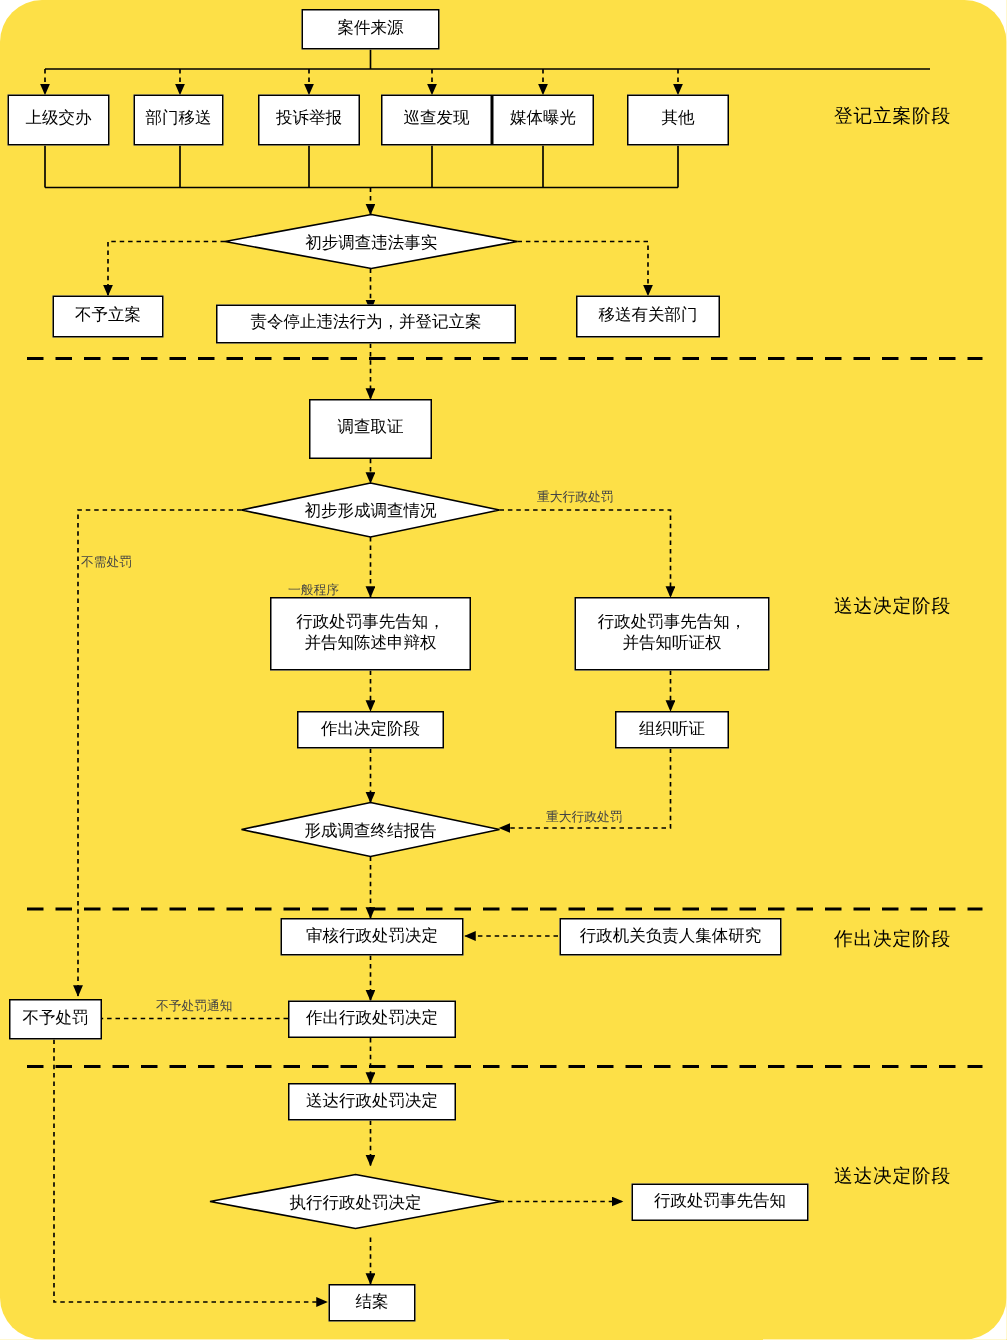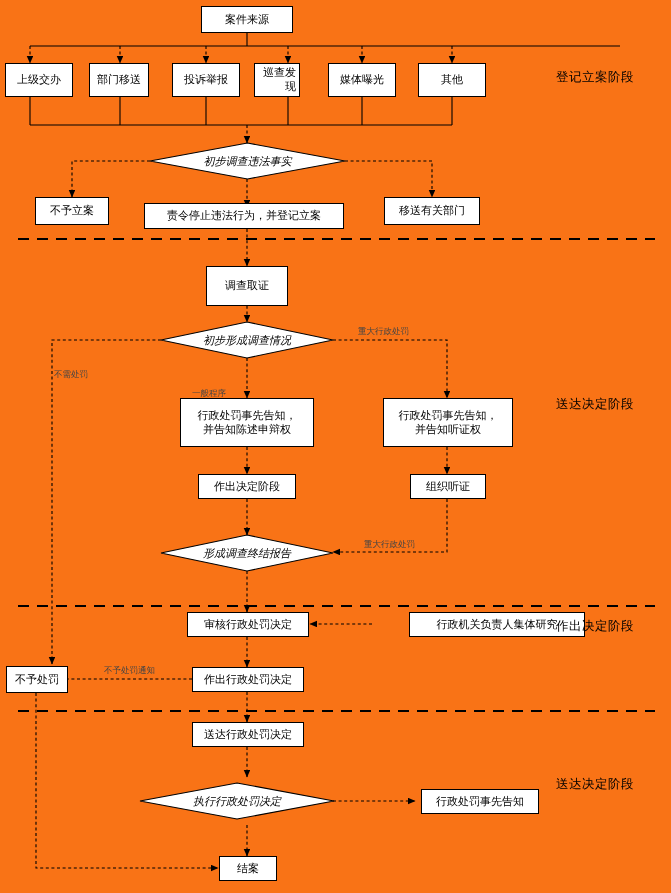--- a/index.html
+++ b/index.html
@@ -5,21 +5,22 @@
   html,body{margin:0;padding:0;background:#ffffff;}
   body{
     font-family:"Liberation Sans","DejaVu Sans",sans-serif;
     color:#000;
   }
   #page{
     position:relative;
     width:671px;
     height:893px;
     overflow:hidden;
-    background:#f97316;
+    background:#fde047;
+    border-radius:28px;
   }
   svg#wires{
     position:absolute;
     left:0;top:0;
     width:671px;height:893px;
     pointer-events:none;
   }
   .node{
     position:absolute;
     box-sizing:border-box;
@@ -31,21 +32,20 @@
     text-align:center;
     line-height:1.25;
     font-size:11px;
     white-space:pre-line;
     padding:2px 3px;
     z-index:3;
   }
   .diamond-wrap{
     position:absolute;
     z-index:3;
-    font-style:italic;
   }
   .diamond-wrap svg{
     position:absolute;
     left:0;top:0;
     overflow:visible;
   }
   .diamond-label{
     position:absolute;
     left:0;top:0;
     width:100%;height:100%;
@@ -146,21 +146,21 @@
       <path d="M18,606 L655,606"></path>
       <path d="M18,711 L655,711"></path>
     </g>
   </svg>
 
   <div class="node" style="left:201px;top:6px;width:92px;height:27px;">案件来源</div>
 
   <div class="node" style="left:5px;top:63px;width:68px;height:34px;">上级交办</div>
   <div class="node" style="left:89px;top:63px;width:60px;height:34px;">部门移送</div>
   <div class="node" style="left:172px;top:63px;width:68px;height:34px;">投诉举报</div>
-  <div class="node" style="left:254px;top:63px;width:46px;height:34px;text-align:right;">巡查发现</div>
+  <div class="node" style="left:254px;top:63px;width:74px;height:34px;text-align:right;">巡查发现</div>
   <div class="node" style="left:328px;top:63px;width:68px;height:34px;">媒体曝光</div>
   <div class="node" style="left:418px;top:63px;width:68px;height:34px;">其他</div>
 
   <div class="diamond-wrap" style="left:150px;top:143px;width:195px;height:36px;">
     <svg width="195" height="36" viewBox="0 0 195 36">
       <polygon points="97.5,0 195,18 97.5,36 0,18" fill="#fff" stroke="#000" stroke-width="1.1"></polygon>
     </svg>
     <div class="diamond-label">初步调查违法事实</div>
   </div>
 
@@ -186,21 +186,21 @@
   <div class="node" style="left:410px;top:474px;width:76px;height:25px;">组织听证</div>
 
   <div class="diamond-wrap" style="left:161px;top:535px;width:172px;height:36px;">
     <svg width="172" height="36" viewBox="0 0 172 36">
       <polygon points="86,0 172,18 86,36 0,18" fill="#fff" stroke="#000" stroke-width="1.1"></polygon>
     </svg>
     <div class="diamond-label">形成调查终结报告</div>
   </div>
 
   <div class="node" style="left:187px;top:612px;width:122px;height:25px;">审核行政处罚决定</div>
-  <div class="node" style="left:373px;top:612px;width:176px;height:25px;margin-left:36px;">行政机关负责人集体研究</div>
+  <div class="node" style="left:373px;top:612px;width:148px;height:25px;">行政机关负责人集体研究</div>
 
   <div class="node" style="left:6px;top:666px;width:62px;height:27px;">不予处罚</div>
   <div class="node" style="left:192px;top:667px;width:112px;height:25px;">作出行政处罚决定</div>
 
   <div class="node" style="left:192px;top:722px;width:112px;height:25px;">送达行政处罚决定</div>
 
   <div class="diamond-wrap" style="left:140px;top:783px;width:194px;height:36px;">
     <svg width="194" height="36" viewBox="0 0 194 36">
       <polygon points="97,0 194,18 97,36 0,18" fill="#fff" stroke="#000" stroke-width="1.1"></polygon>
     </svg>

